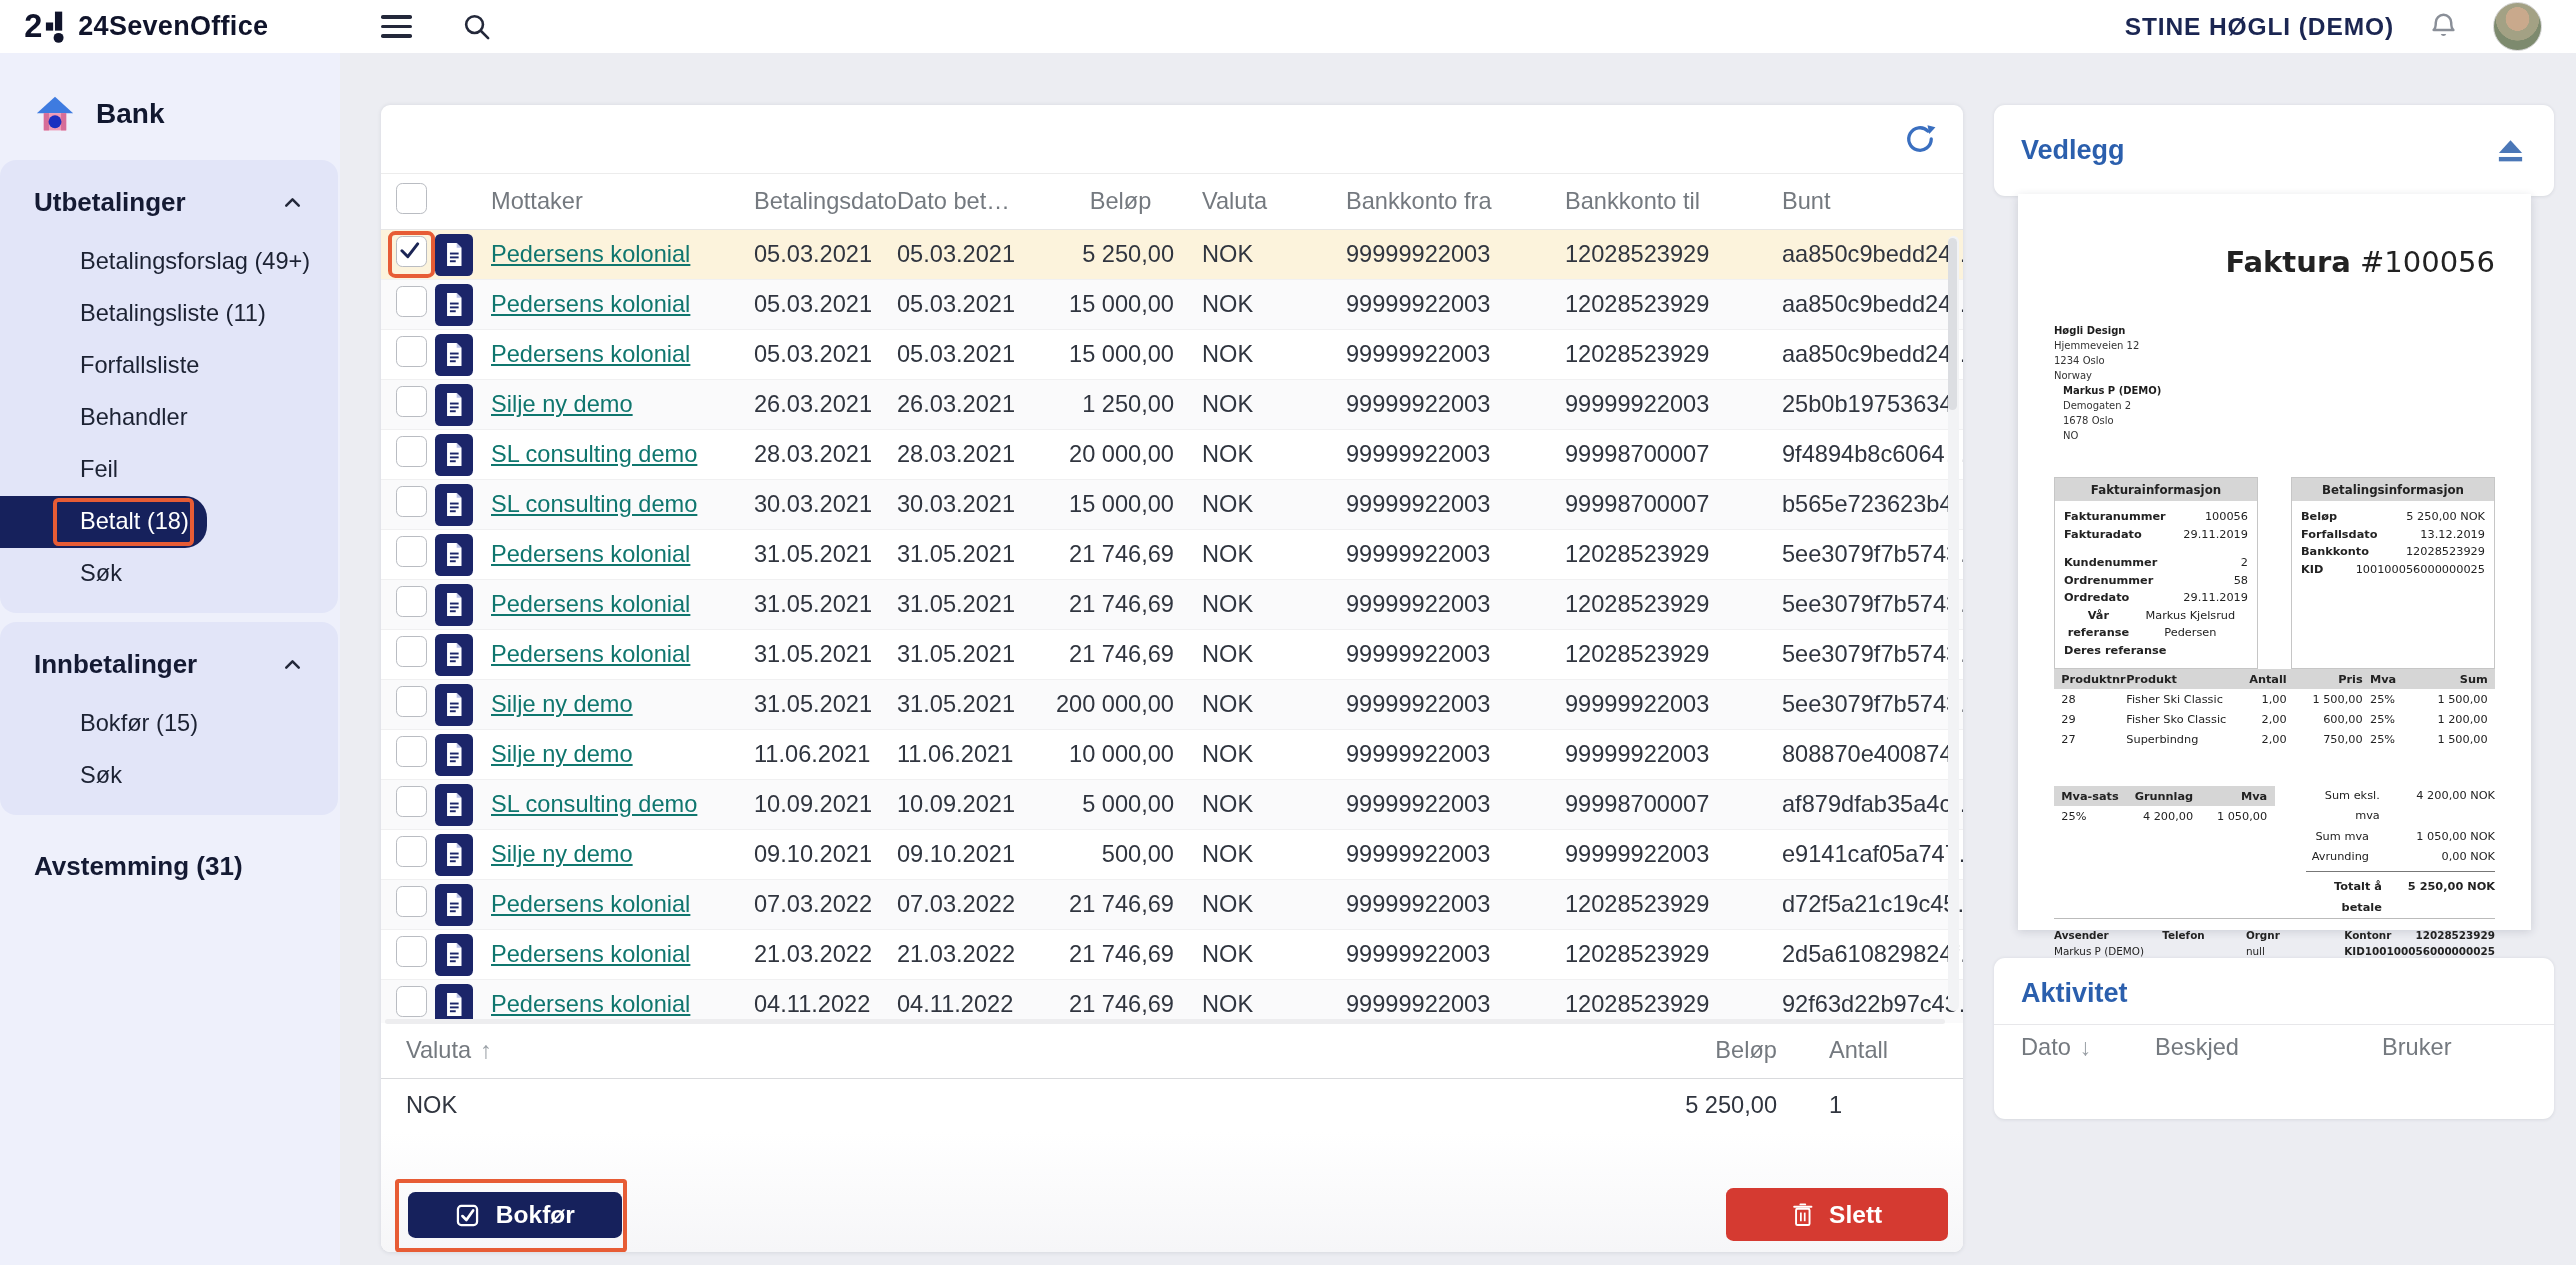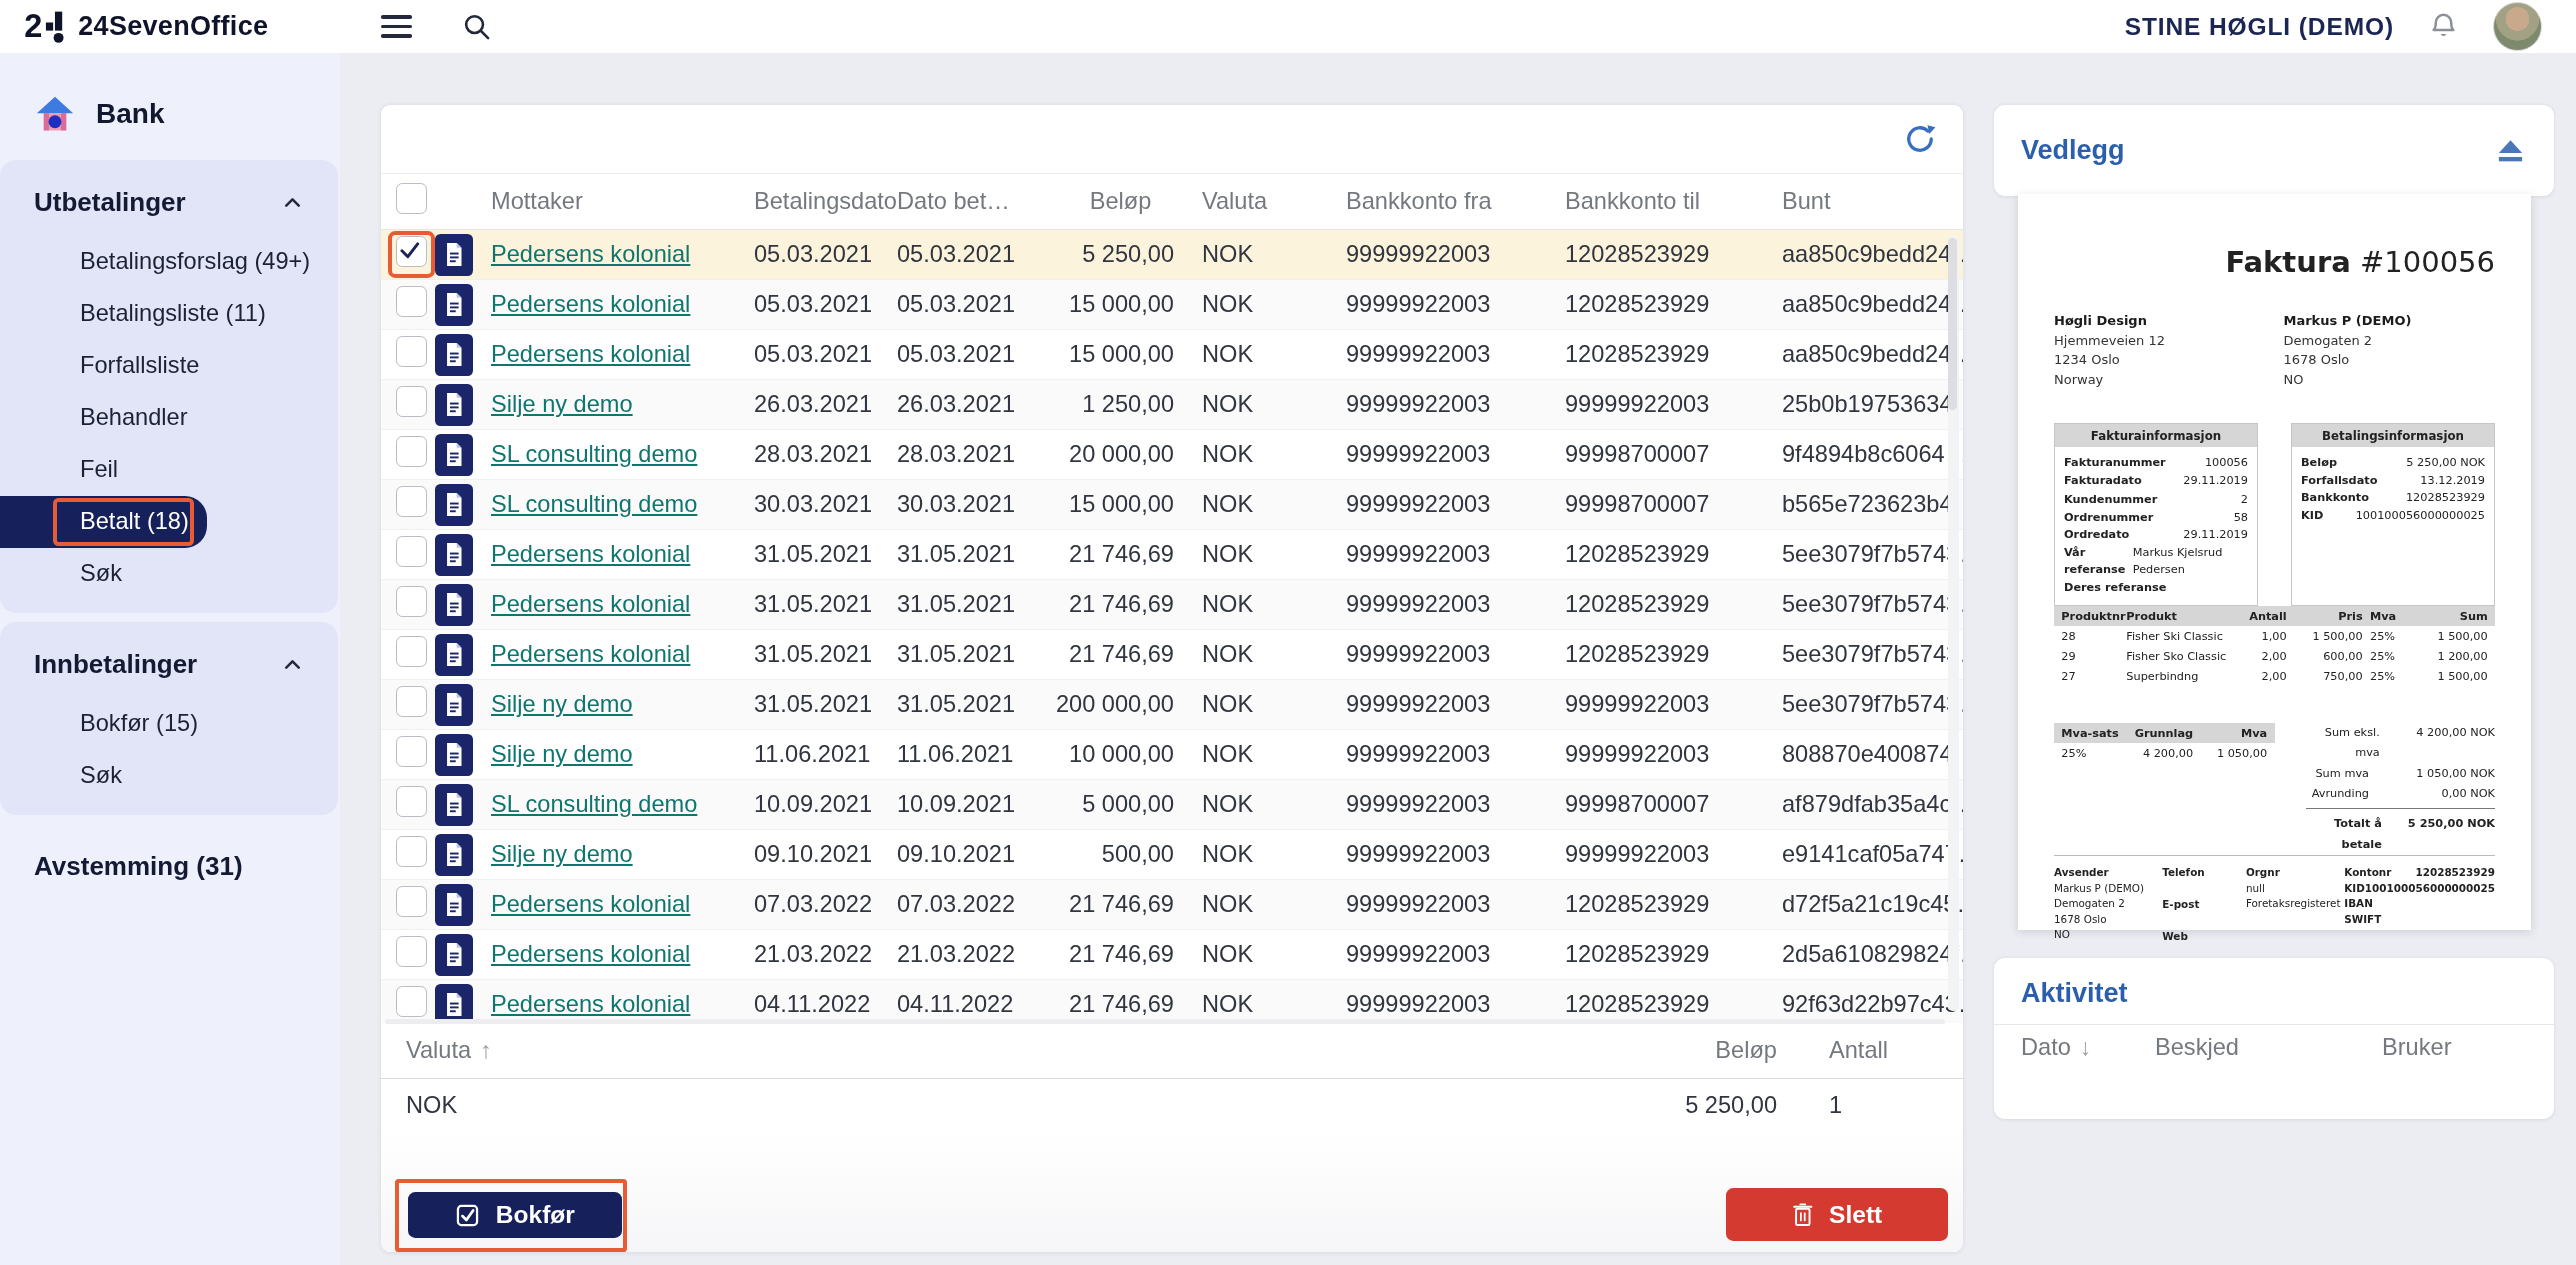--- a/index.html
+++ b/index.html
@@ -82,31 +82,31 @@
   
   .vedlegg-card { position:absolute; left:1654px; top:52px; width:560px; height:91px; background:#fff;
                   border-radius:11px; box-shadow:0 0.9px 3.6px rgba(30,35,60,.10); display:flex; align-items:center; justify-content:space-between; padding:0 27px; }
   .panel-title { font-size:27px; font-weight:600; color:#2b5fad; }
 
   .invoice-page { position:absolute; left:1678px; top:141px; width:513px; height:736px; background:#fff;
                   box-shadow:0 1.8px 9px rgba(30,35,60,.16); font-family:"DejaVu Sans",sans-serif; color:#222;
                   padding:42px 36px 22px; display:flex; flex-direction:column; }
   .inv-title { text-align:right; font-size:29px; margin-top:9px; }
   .inv-title b { font-weight:700; }
-  .inv-addr { display:flex; margin-top:32px; font-size:13px; line-height:1.5; color:#333; }
+  .inv-addr { display:flex; margin-top:44px; font-size:10px; line-height:1.5; color:#333;flex-direction:column; }
   .inv-addr .blk { width:50%; }
   .inv-addr .blk.right { padding-left:9px; }
   .inv-addr .nm { font-weight:700; color:#1c1c1c; }
   .inv-boxes { display:flex; gap:33px; margin-top:34px; }
   .ibox { width:47.5%; border:0.9px solid #c6c6c6; font-size:11.3px; }
   .ibox-h { background:#d6d6d6; text-align:center; font-weight:700; padding:4.5px 0; font-size:11.8px; }
   .ibox-b { padding:7.3px 9px 9px; }
   .ibox-row { display:flex; justify-content:space-between; line-height:1.55; }
   .ibox-row .l { font-weight:700; }
-  .gap-top { margin-top:2px; }
+  .gap-top { margin-top:11px;text-align:center; }
   .prod { font-size:11.3px; }
   .prod-grid { display:grid; grid-template-columns:65px 1fr 56px 76px 42px 83px; padding:3.6px 7.3px; }
   .prod-head { background:#d6d6d6; font-weight:700; }
   .ra { text-align:right; }
   .vat-wrap { display:flex; margin-top:36px; font-size:11.3px; }
   .vat-table { width:50%; }
   .vat-grid { display:grid; grid-template-columns:63px 1fr 74px; padding:3.6px 7.3px; }
   .totals { width:50%; padding-left:31px; }
   .tot-row { display:flex; justify-content:flex-end; gap:26px; line-height:1.8; }
   .tot-row .tl { text-align:right; }

